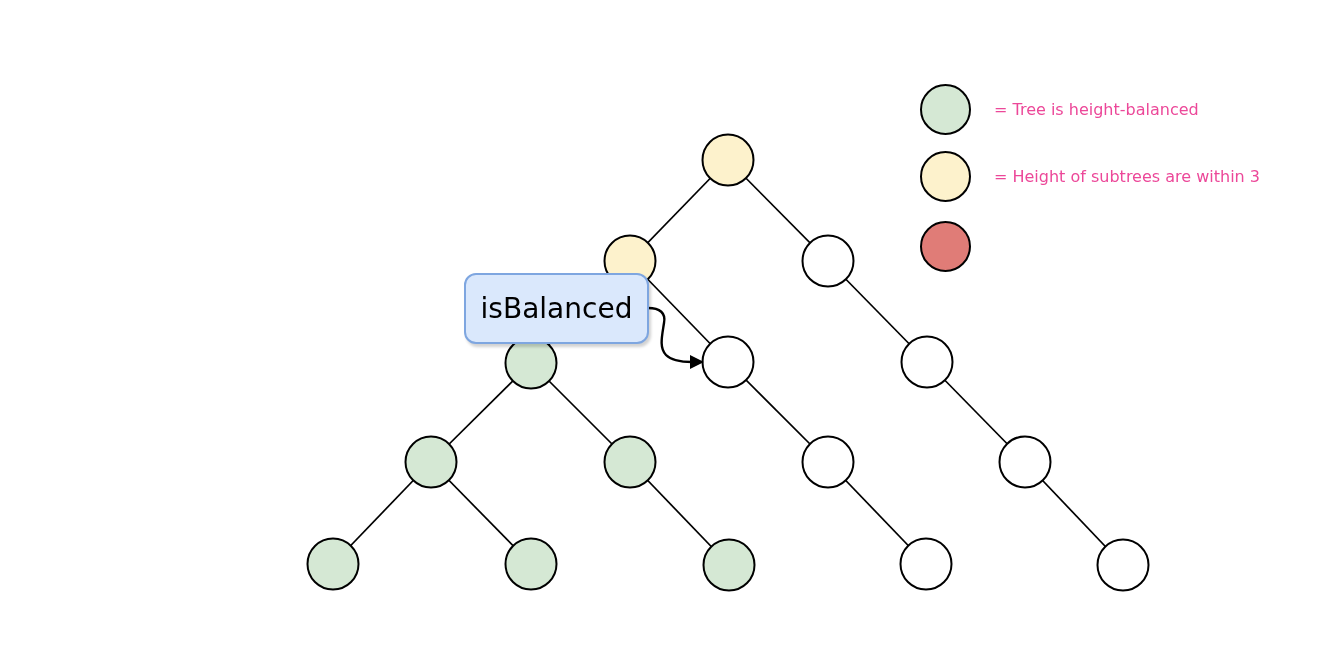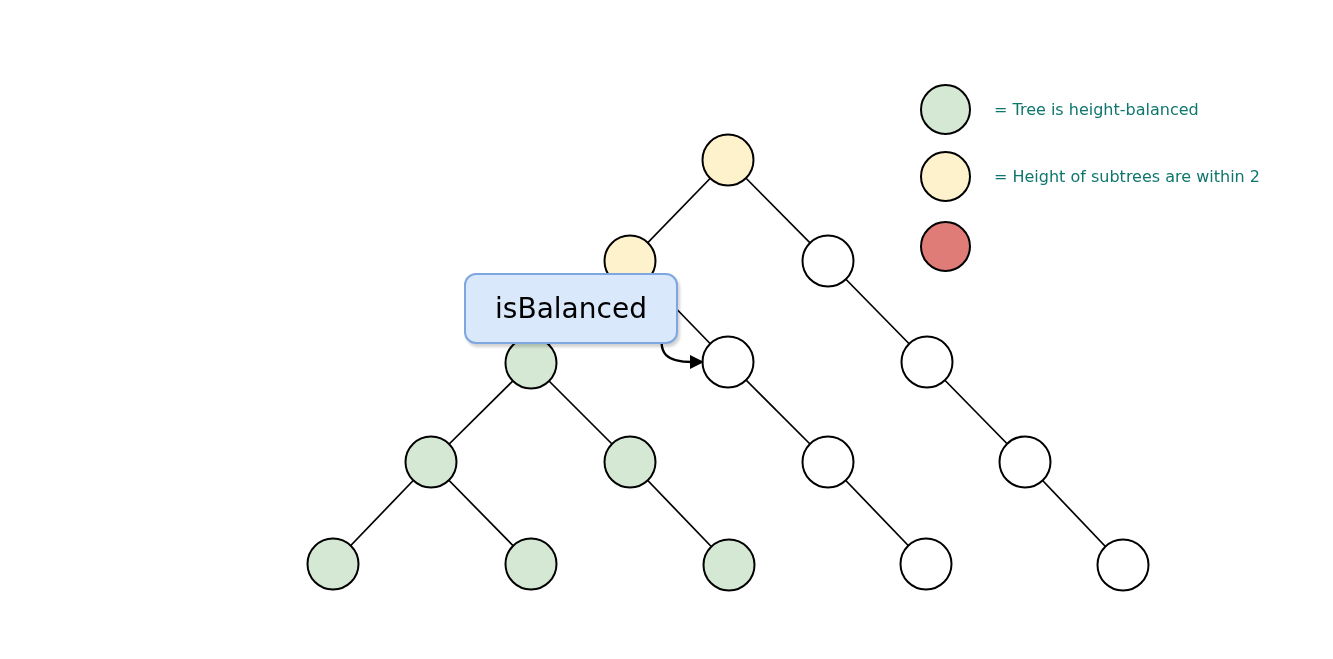--- a/index.html
+++ b/index.html
@@ -19,21 +19,21 @@
     box-shadow: 2px 3px 3px rgba(0,0,0,0.18);
     font-size: 28px; color: #000000;
     box-sizing: border-box;
   }
   #legend { position: absolute; left: 0; top: 0; z-index: 2; }
   .legend-row { position: absolute; display: flex; align-items: center; }
   .legend-swatch {
     width: 51px; height: 51px; border-radius: 50%;
     border: 2px solid #000000; box-sizing: border-box; flex: 0 0 auto;
   }
-  .legend-text { margin-left: 23px; font-size: 16px; color: #0f766e; white-space: nowrap; }
+  .legend-text { margin-left: 23px; font-size: 16px; color: #ec4899; white-space: nowrap; }
   .legend-text b { font-weight: bold; }
 </style>
 </head>
 <body>
 
 <div id="stage">
   <svg id="tree-svg" width="1333" height="659" viewBox="0 0 1333 659">
       <line x1="728" y1="160" x2="630" y2="261" stroke="#000000" stroke-width="1.7"></line>
       <line x1="728" y1="160" x2="828" y2="261" stroke="#000000" stroke-width="1.7"></line>
       <line x1="630" y1="261" x2="531" y2="363" stroke="#000000" stroke-width="1.7"></line>
@@ -60,30 +60,30 @@
       <circle cx="1025" cy="462" r="25.5" fill="#ffffff" stroke="#000000" stroke-width="2"></circle>
       <circle cx="333" cy="564" r="25.5" fill="#d5e8d4" stroke="#000000" stroke-width="2"></circle>
       <circle cx="531" cy="564" r="25.5" fill="#d5e8d4" stroke="#000000" stroke-width="2"></circle>
       <circle cx="729" cy="565" r="25.5" fill="#d5e8d4" stroke="#000000" stroke-width="2"></circle>
       <circle cx="926" cy="564" r="25.5" fill="#ffffff" stroke="#000000" stroke-width="2"></circle>
       <circle cx="1123" cy="565" r="25.5" fill="#ffffff" stroke="#000000" stroke-width="2"></circle>
       <path d="M 648 308 C 660 308 666 313 664 323 C 662 336 659 348 666 355 C 671 360 680 362 692 362" fill="none" stroke="#000000" stroke-width="2.4" stroke-linecap="round"></path>
       <polygon points="690,355 704,362 690,369" fill="#000000"></polygon>
     </svg>
 
-  <div class="callout" id="callout" style="left: 464px; top: 273px; width: 214px; height: 71px; background: rgb(218, 232, 252); border-color: rgb(126, 166, 224);">
+  <div class="callout" id="callout" style="left: 464px; top: 273px; width: 185px; height: 71px; background: rgb(218, 232, 252); border-color: rgb(126, 166, 224);">
     <span>isBalanced</span>
   </div>
 
   <div id="legend">
       <div class="legend-row" style="left: 920px; top: 84px;">
         <div class="legend-swatch" style="background: rgb(213, 232, 212);"></div>
         <div class="legend-text"><span>= Tree is height-balanced</span></div>
       </div>
       <div class="legend-row" style="left: 920px; top: 151px;">
         <div class="legend-swatch" style="background: rgb(253, 242, 204);"></div>
-        <div class="legend-text"><span>= Height of subtrees are within 2</span></div>
+        <div class="legend-text"><span>= Height of subtrees are within 3</span></div>
       </div>
       <div class="legend-row" style="left: 920px; top: 221px;">
         <div class="legend-swatch" style="background: rgb(224, 124, 119);"></div>
       </div>
     </div>
 </div>
 
 </body></html>

